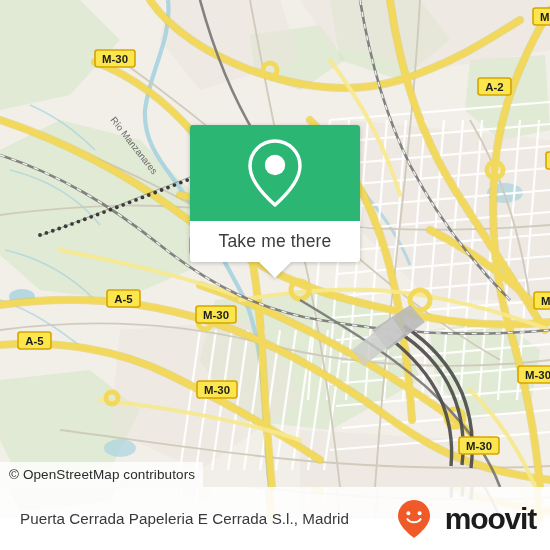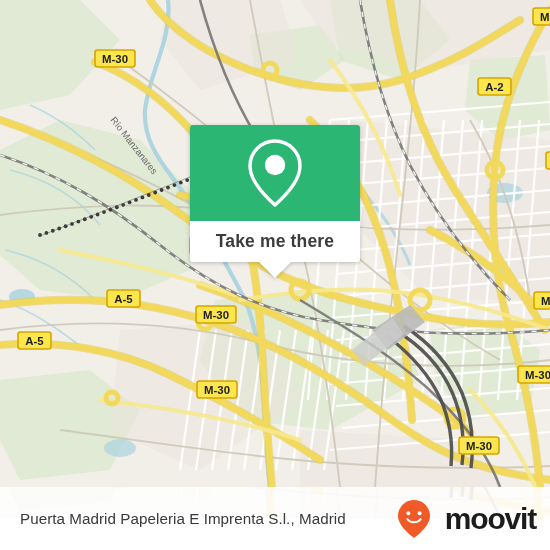--- a/index.html
+++ b/index.html
@@ -48,21 +48,20 @@
     background:#ffffff;
     border-radius:0 0 3px 3px;
     height:41px;
     display:flex; align-items:center; justify-content:center;
   }
   .popup-label{
     color:#3c3c3c;
     font-size:17.5px;
     letter-spacing:.15px;
     white-space:nowrap;
-    font-weight:bold;
   }
   .popup-tail{
     position:absolute;
     left:50%; top:137px;
     transform:translateX(-50%);
     width:0;height:0;
     border-left:16px solid transparent;
     border-right:16px solid transparent;
     border-top:16px solid #ffffff;
   }
@@ -311,20 +310,21 @@
         <g>
           <rect x="518" y="366" width="40" height="17" rx="2.5" fill="#fbe64d" stroke="#d6a500" stroke-width="1.6"></rect>
           <text x="538" y="378.6" fill="#1d1d1d" font-size="11.4" font-weight="bold" text-anchor="middle" font-family="&quot;Liberation Sans&quot;, sans-serif">M-30</text>
         </g>
         <g>
           <rect x="459" y="437" width="40" height="17" rx="2.5" fill="#fbe64d" stroke="#d6a500" stroke-width="1.6"></rect>
           <text x="479" y="449.6" fill="#1d1d1d" font-size="11.4" font-weight="bold" text-anchor="middle" font-family="&quot;Liberation Sans&quot;, sans-serif">M-30</text>
         </g>
       </svg>
 
+    <div class="attribution">© OpenStreetMap contributors</div>
   </div>
 
   <div class="popup">
     <div class="popup-head">
       <svg width="62" height="72" viewBox="0 0 62 72">
         <path d="M31 4 C17.2 4 6 15.2 6 29 C6 44 22 60 31 68 C40 60 56 44 56 29 C56 15.2 44.8 4 31 4 Z" fill="none" stroke="#ffffff" stroke-width="3.4" stroke-linejoin="round"></path>
         <circle cx="31" cy="28" r="10.2" fill="#ffffff"></circle>
       </svg>
     </div>
     <div class="popup-body">
@@ -538,21 +538,21 @@
         <g>
           <rect x="518" y="366" width="40" height="17" rx="2.5" fill="#fbe64d" stroke="#d6a500" stroke-width="1.6"></rect>
           <text x="538" y="378.6" fill="#1d1d1d" font-size="11.4" font-weight="bold" text-anchor="middle" font-family="&quot;Liberation Sans&quot;, sans-serif">M-30</text>
         </g>
         <g>
           <rect x="459" y="437" width="40" height="17" rx="2.5" fill="#fbe64d" stroke="#d6a500" stroke-width="1.6"></rect>
           <text x="479" y="449.6" fill="#1d1d1d" font-size="11.4" font-weight="bold" text-anchor="middle" font-family="&quot;Liberation Sans&quot;, sans-serif">M-30</text>
         </g>
       </svg>
     <div class="footer-inner">
-      <span class="place-name">Puerta Madrid Papeleria E Imprenta S.l., Madrid</span>
+      <span class="place-name">Puerta Cerrada Papeleria E Cerrada S.l., Madrid</span>
       <span class="brand">
         <svg width="34" height="40" viewBox="0 0 34 40">
           <path d="M17 1 C8.2 1 1 8.2 1 17 C1 26.5 13 36 17 39 C21 36 33 26.5 33 17 C33 8.2 25.8 1 17 1 Z" fill="#f05a28"></path>
           <circle cx="11.4" cy="14.2" r="2.0" fill="#ffffff"></circle>
           <circle cx="22.6" cy="14.2" r="2.0" fill="#ffffff"></circle>
           <path d="M10.5 20.2 C13 24.2 21 24.2 23.5 20.2" fill="none" stroke="#ffffff" stroke-width="2.1" stroke-linecap="round"></path>
         </svg>
         <span class="brand-word">moovit</span>
       </span>
     </div>

